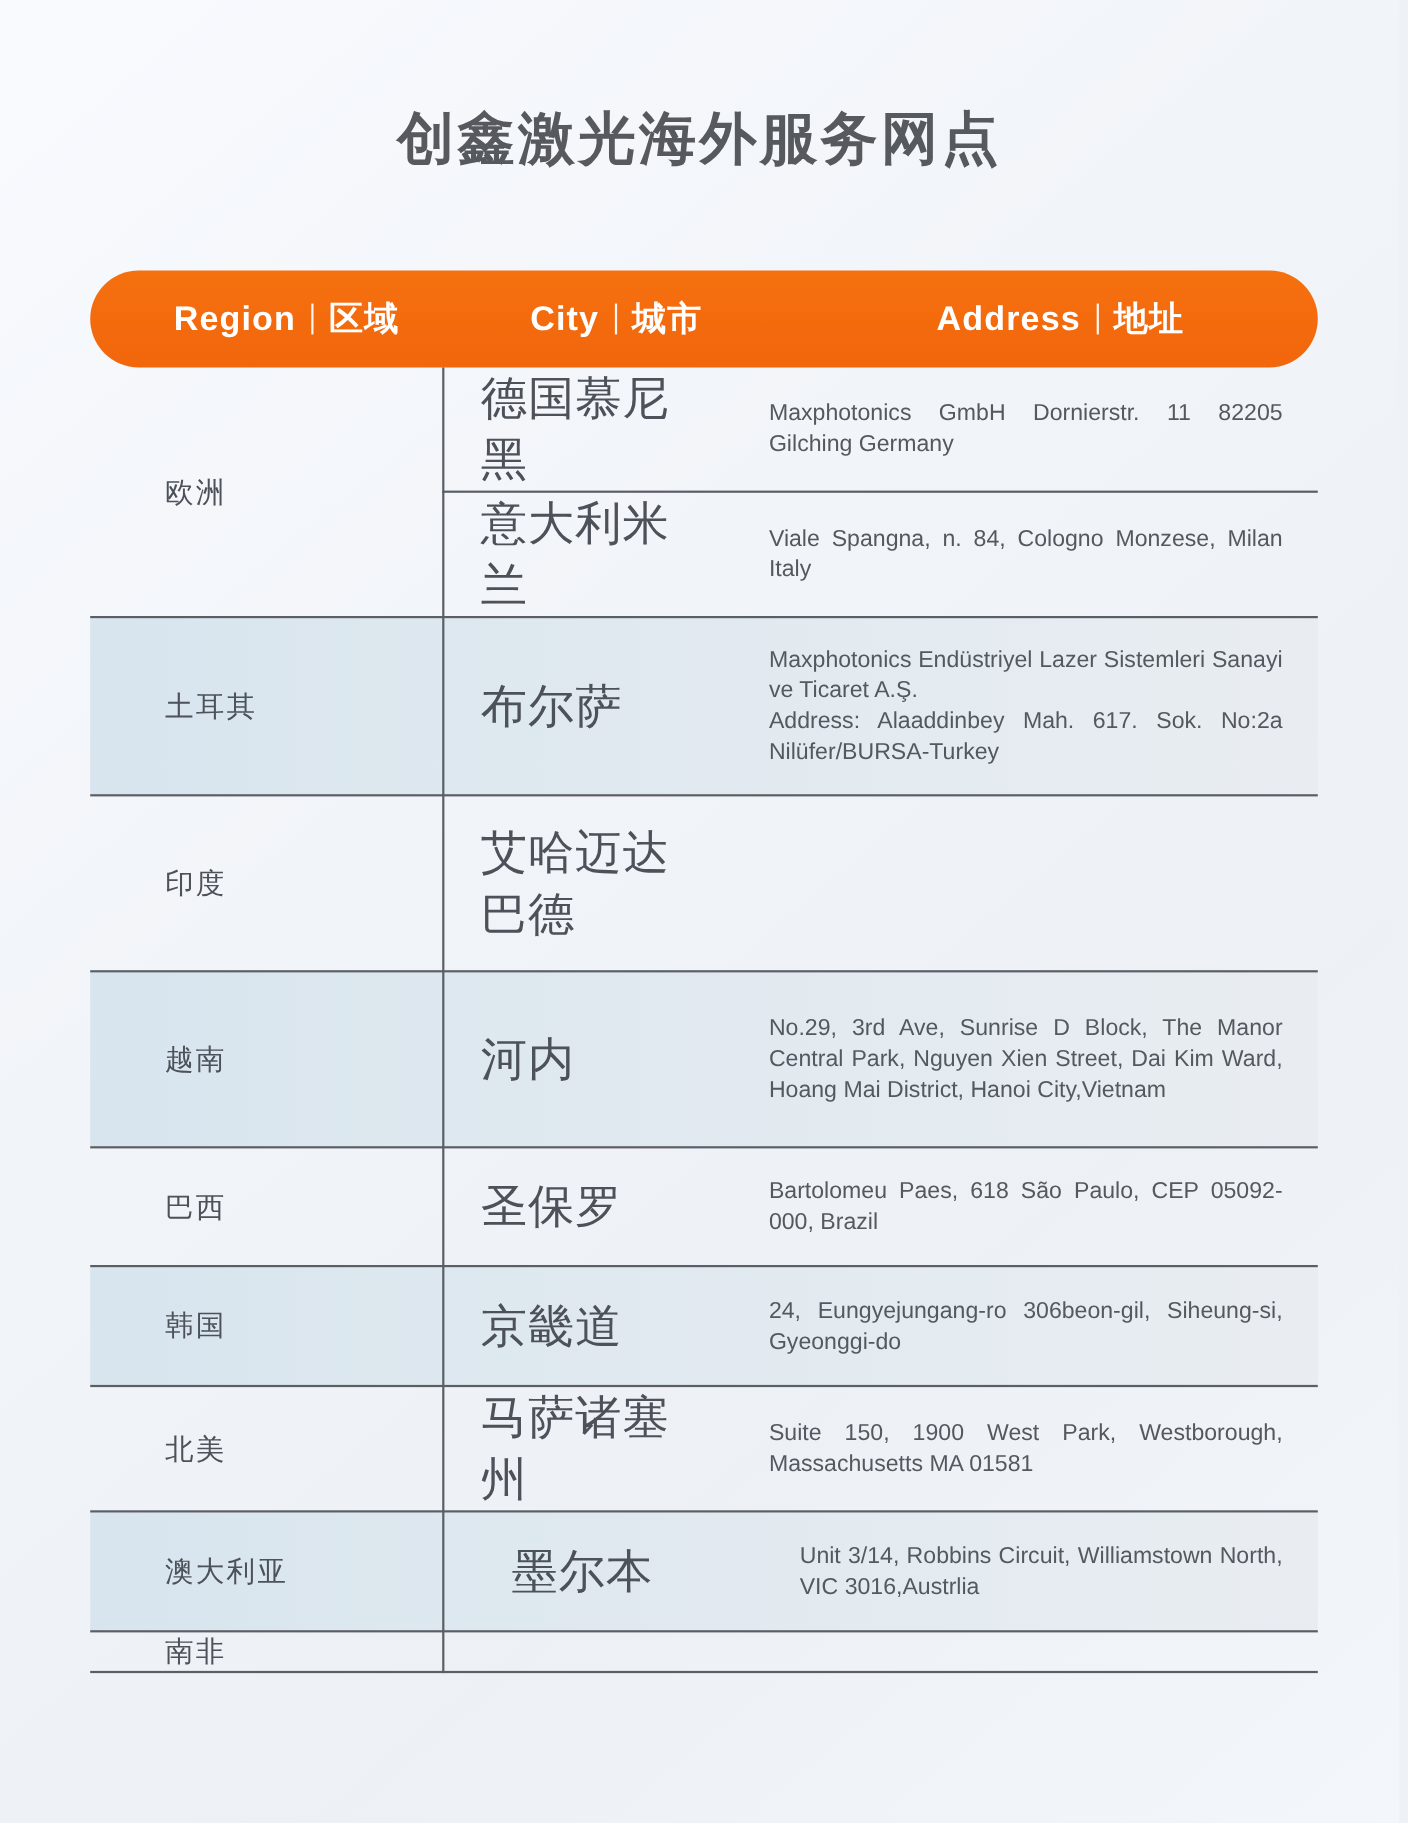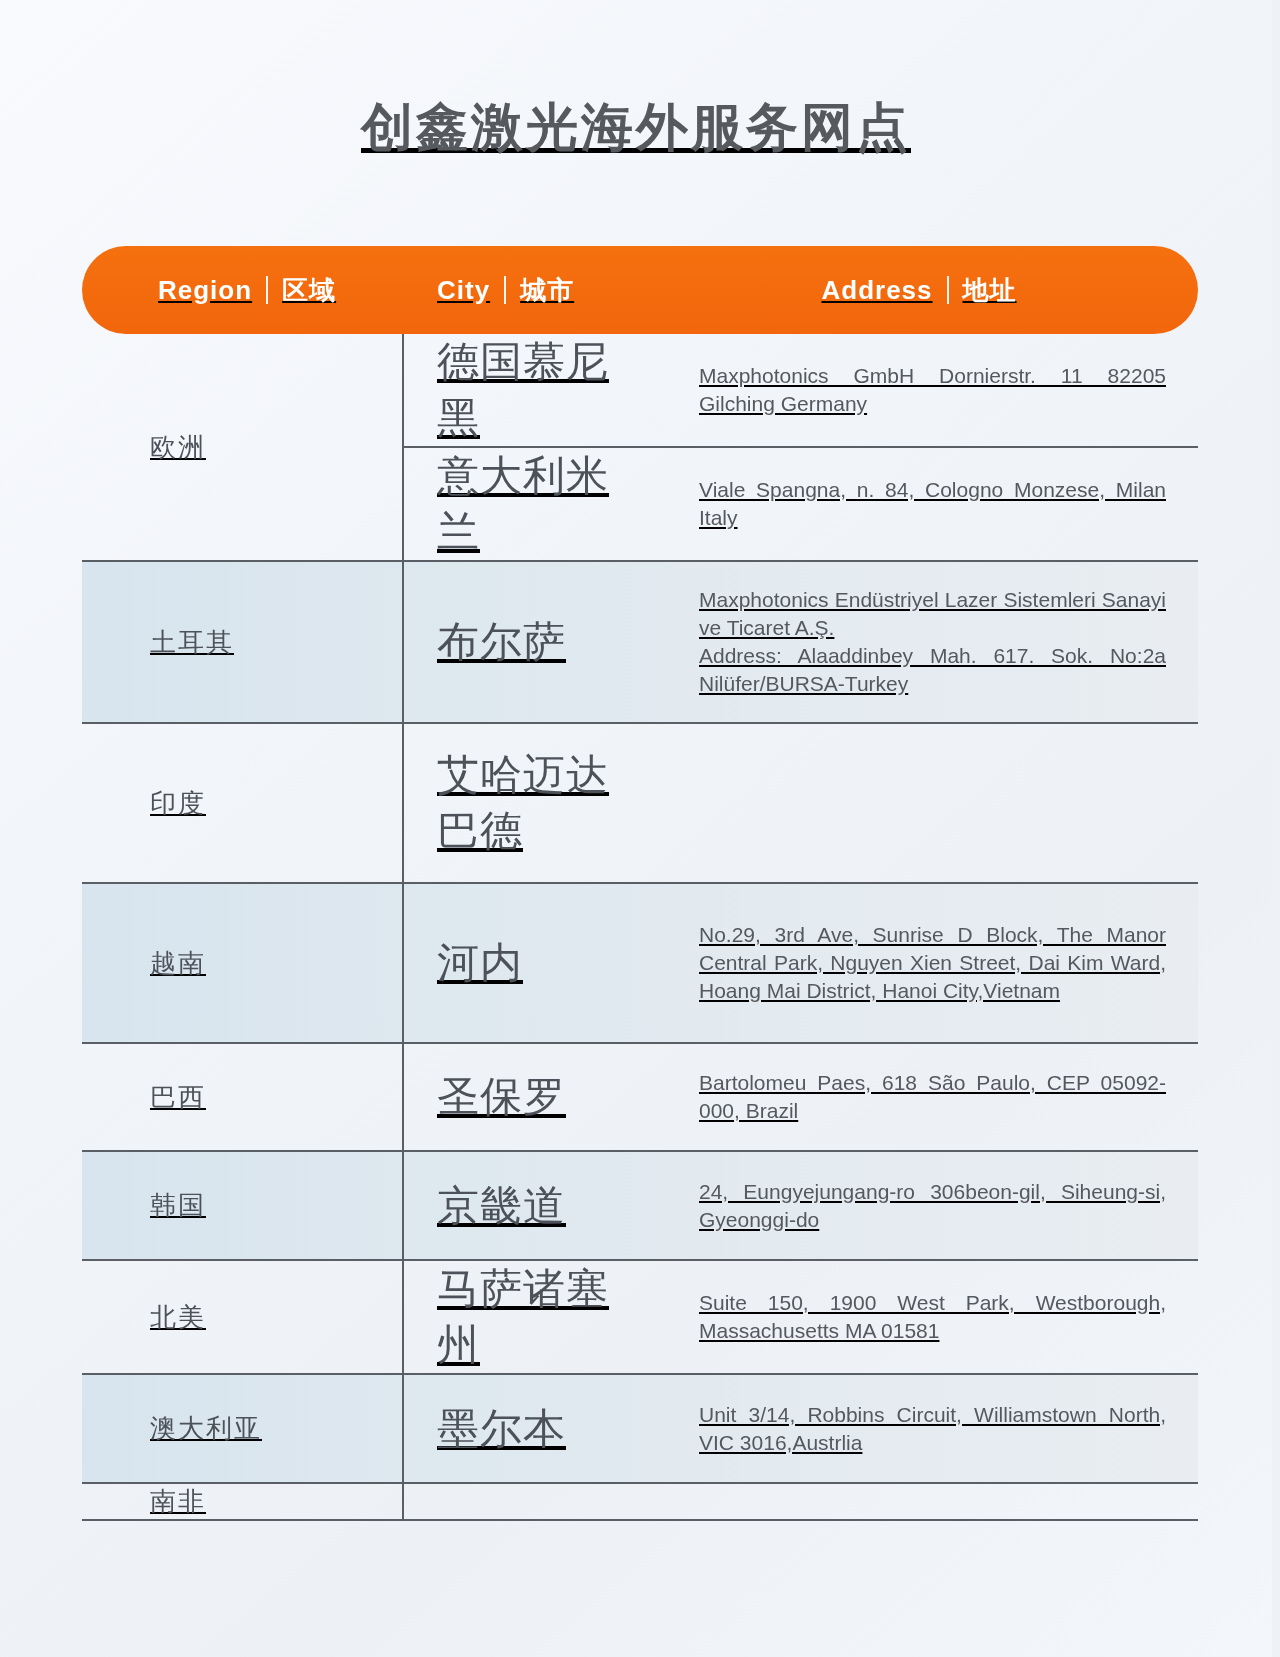--- a/index.html
+++ b/index.html
@@ -7,21 +7,20 @@
   body {
     font-family: "Liberation Sans", "DejaVu Sans", sans-serif;
     background: #eef1f6;
   }
   .page {
     position: relative;
     width: 1272px;
     height: 1657px;
     background: linear-gradient(140deg, #f8fafe 0%, #f1f4f8 40%, #edf0f5 70%, #f3f6fa 100%);
     overflow: hidden;
-    text-decoration: underline;
   }
   .title {
     padding-top: 96px;
     text-align: center;
     font-size: 52px;
     line-height: 62px;
     font-weight: bold;
     letter-spacing: 3px;
     color: #56595e;
   }
@@ -32,23 +31,24 @@
   }
   
   .thead {
     display: grid;
     grid-template-columns: 320px 238px 1fr;
     align-items: center;
     height: 88px;
     border-radius: 44px;
     background: linear-gradient(180deg, #f5700f 0%, #f2660c 100%);
     color: #ffffff;
-    font-size: 26px;
+    font-size: 31px;
     font-weight: bold;
     letter-spacing: 1px;
+    gap: 45px;
   }
   .th { display: flex; align-items: center; }
   .th-region { padding-left: 76px; }
   .th-city   { padding-left: 35px; }
   .th-address{ justify-content: center; }
   .hsep {
     display: inline-block;
     width: 2px;
     height: 28px;
     margin: 0 14px;
@@ -111,21 +111,21 @@
   }
   
   .h-munich    { min-height: 104px; }
   .h-milan     { min-height: 105px; }
   .h-turkey    { min-height: 160px; }
   .h-india     { min-height: 158px; }
   .h-vietnam   { min-height: 158px; }
   .h-brazil    { min-height: 106px; }
   .h-korea     { min-height: 107px; }
   .h-na        { min-height: 110px; }
-  .h-australia { min-height: 107px; }
+  .h-australia { min-height: 107px; padding-left: 28px; }
   .h-sa        { min-height: 105px; }
 </style>
 </head>
 <body>
 
 <div class="page">
 
   <h1 class="title">创鑫激光海外服务网点</h1>
 
   <div class="table">

